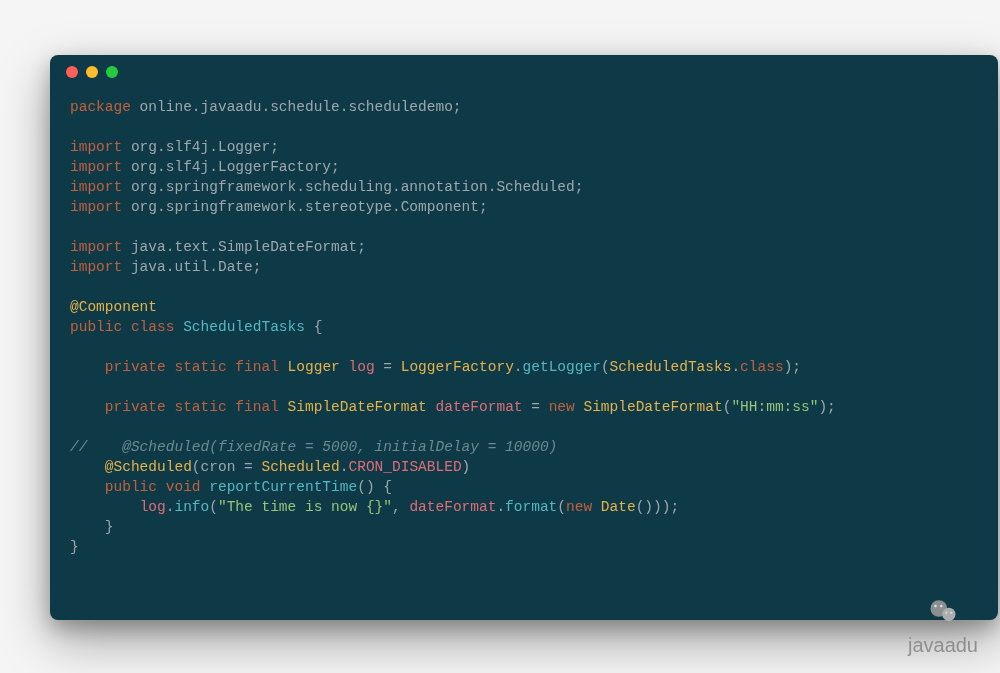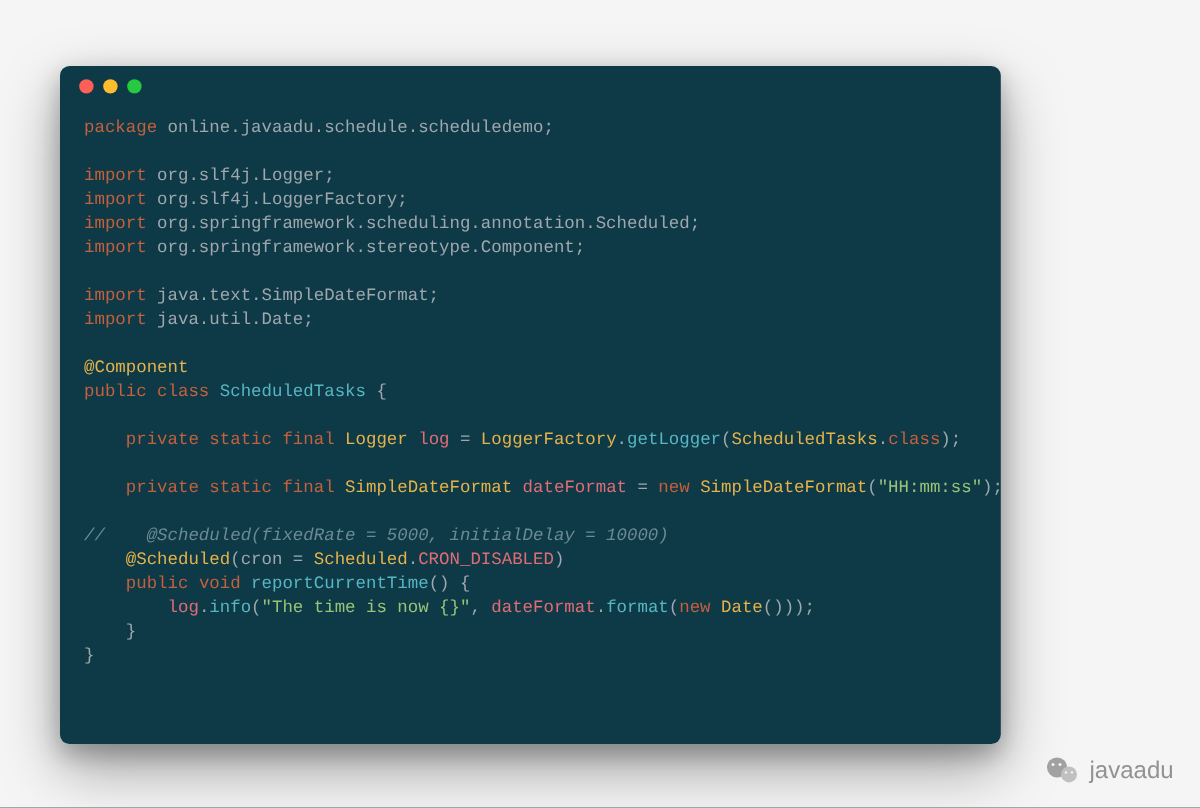--- a/index.html
+++ b/index.html
@@ -7,21 +7,21 @@
     background: #f5f5f5;
     width: 1000px;
     height: 673px;
     position: relative;
     font-family: "Menlo", "Consolas", "Courier New", monospace;
   }
   .window {
     position: absolute;
     left: 50px;
     top: 55px;
-    width: 784px;
+    width: 948px;
     height: 565px;
     background: #0e3a47;
     border-radius: 8px;
     box-shadow: 0 20px 50px rgba(0,0,0,0.35), 0 8px 20px rgba(0,0,0,0.25);
     overflow: hidden;
   }
   .titlebar {
     height: 34px;
     display: flex;
     align-items: center;
@@ -58,20 +58,21 @@
     position: absolute;
     right: 22px;
     bottom: 16px;
     display: flex;
     align-items: center;
     gap: 8px;
     color: #888;
     font-family: Arial, sans-serif;
     font-size: 20px;
     opacity: 0.9;
+    flex-direction: column;
   }
   .watermark svg { width: 30px; height: 30px; fill: #999; }
 </style>
 </head>
 <body>
 
 <div class="window">
   <div class="titlebar">
     <div class="dot red"></div>
     <div class="dot yellow"></div>

